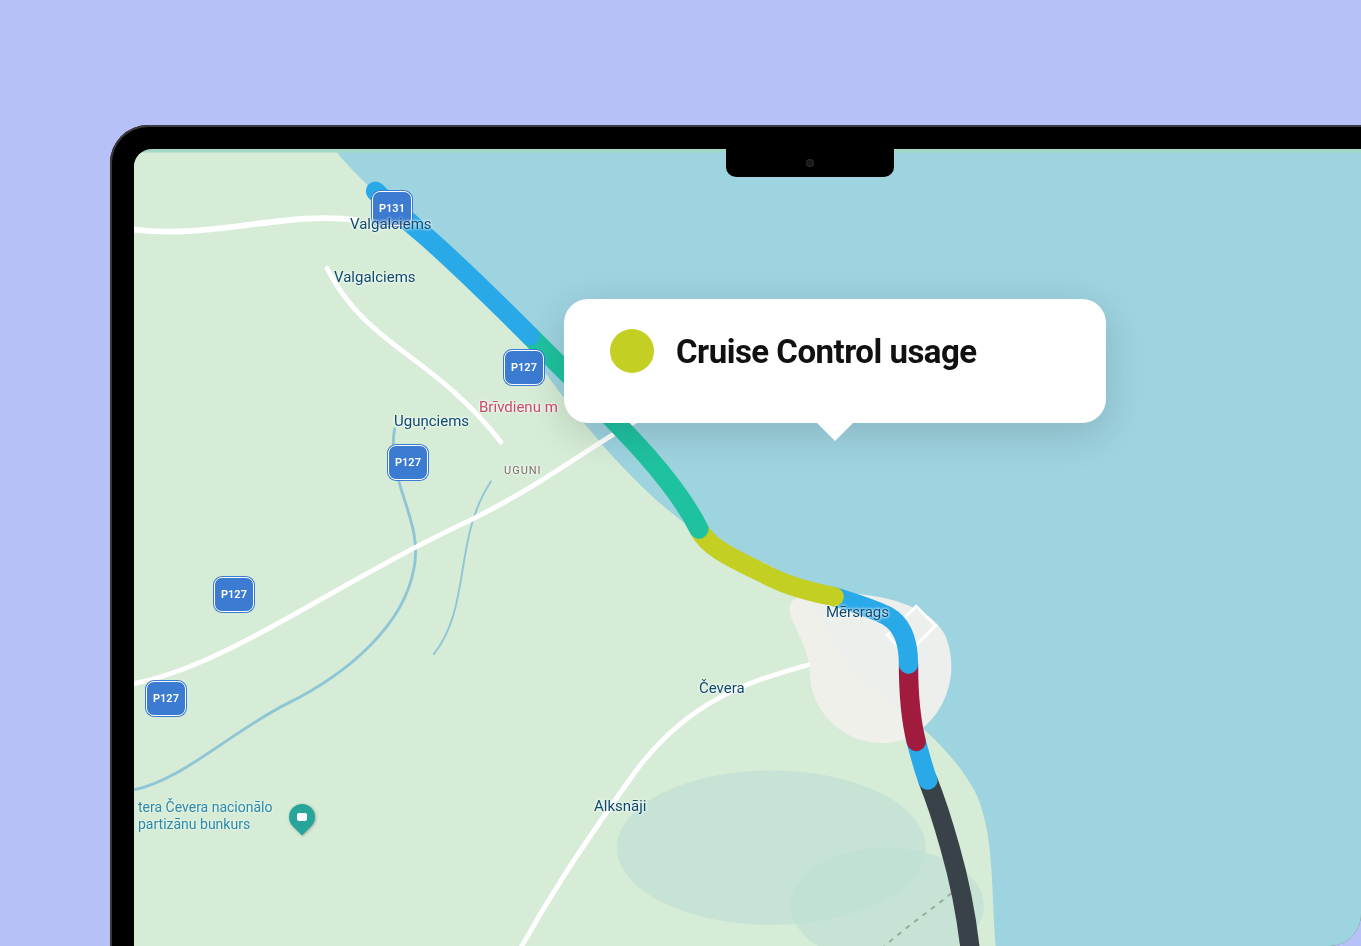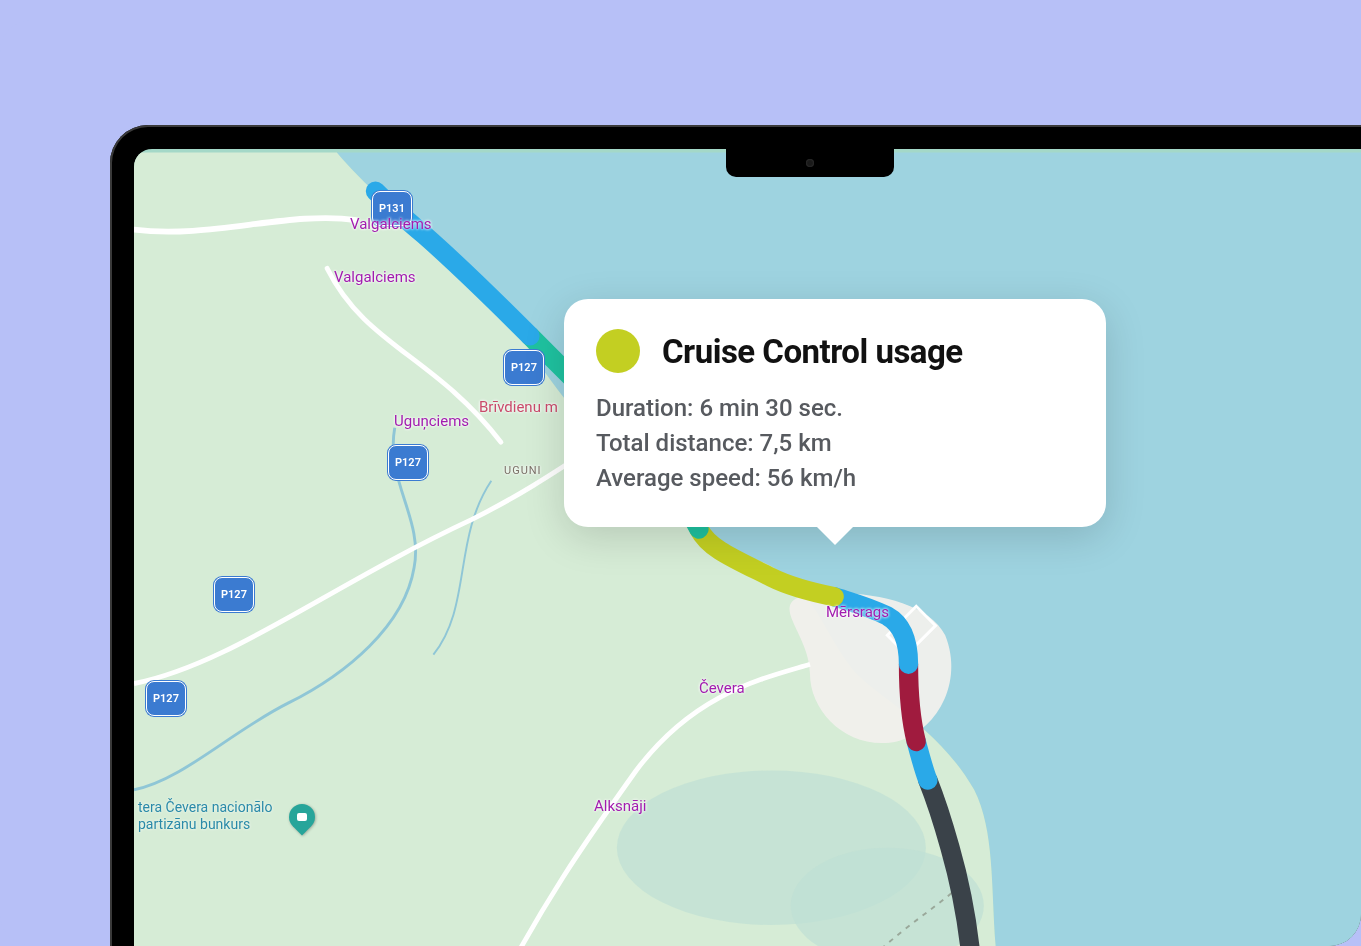--- a/index.html
+++ b/index.html
@@ -65,21 +65,21 @@
   }
   .map-svg {
     position: absolute;
     inset: 0;
     width: 100%;
     height: 100%;
   }
   .map-label {
     position: absolute;
     font-size: 15px;
-    color: #a21caf;
+    color: #0c4a6e;
     text-shadow: 0 0 3px #fff, 0 0 3px #fff;
     white-space: nowrap;
   }
   .map-label.special { color: #c94b6b; }
   .map-label.small { font-size: 11px; letter-spacing: 1px; color: #7a7066; }
   .road-badge {
     position: absolute;
     background: #3b7bd1;
     color: #fff;
     font-size: 11px;
@@ -115,21 +115,21 @@
     text-shadow: 0 0 3px #fff;
     white-space: pre-line;
   }
   .tooltip-card {
     position: absolute;
     top: 150px;
     left: 430px;
     width: 542px;
     background: #fff;
     border-radius: 24px;
-    padding: 30px 36px 32px 32px;
+    padding: 30px 36px 32px 46px;
     box-shadow: 0 10px 40px rgba(0,0,0,0.15);
     z-index: 40;
   }
   .tooltip-card::after {
     content: "";
     position: absolute;
     bottom: -18px;
     left: 50%;
     transform: translateX(-50%);
     width: 0; height: 0;
@@ -225,22 +225,17 @@
 
       <div class="poi-marker" style="top:655px; left:155px;"></div>
       <div class="poi-label" style="top:650px; left:4px; text-align:left;">tera Čevera nacionālo
 partizānu bunkurs</div>
 
       <div class="tooltip-card">
         <div class="tooltip-header">
           <div class="tooltip-dot"></div>
           <div class="tooltip-title">Cruise Control usage</div>
         </div>
-        <div class="tooltip-body">
-          <div>Duration: 6 min 30 sec.</div>
-          <div>Total distance: 7,5 km</div>
-          <div>Average speed: 56 km/h</div>
-        </div>
       </div>
 
     </div>
   </div>
 </div>
 
 </body></html>

